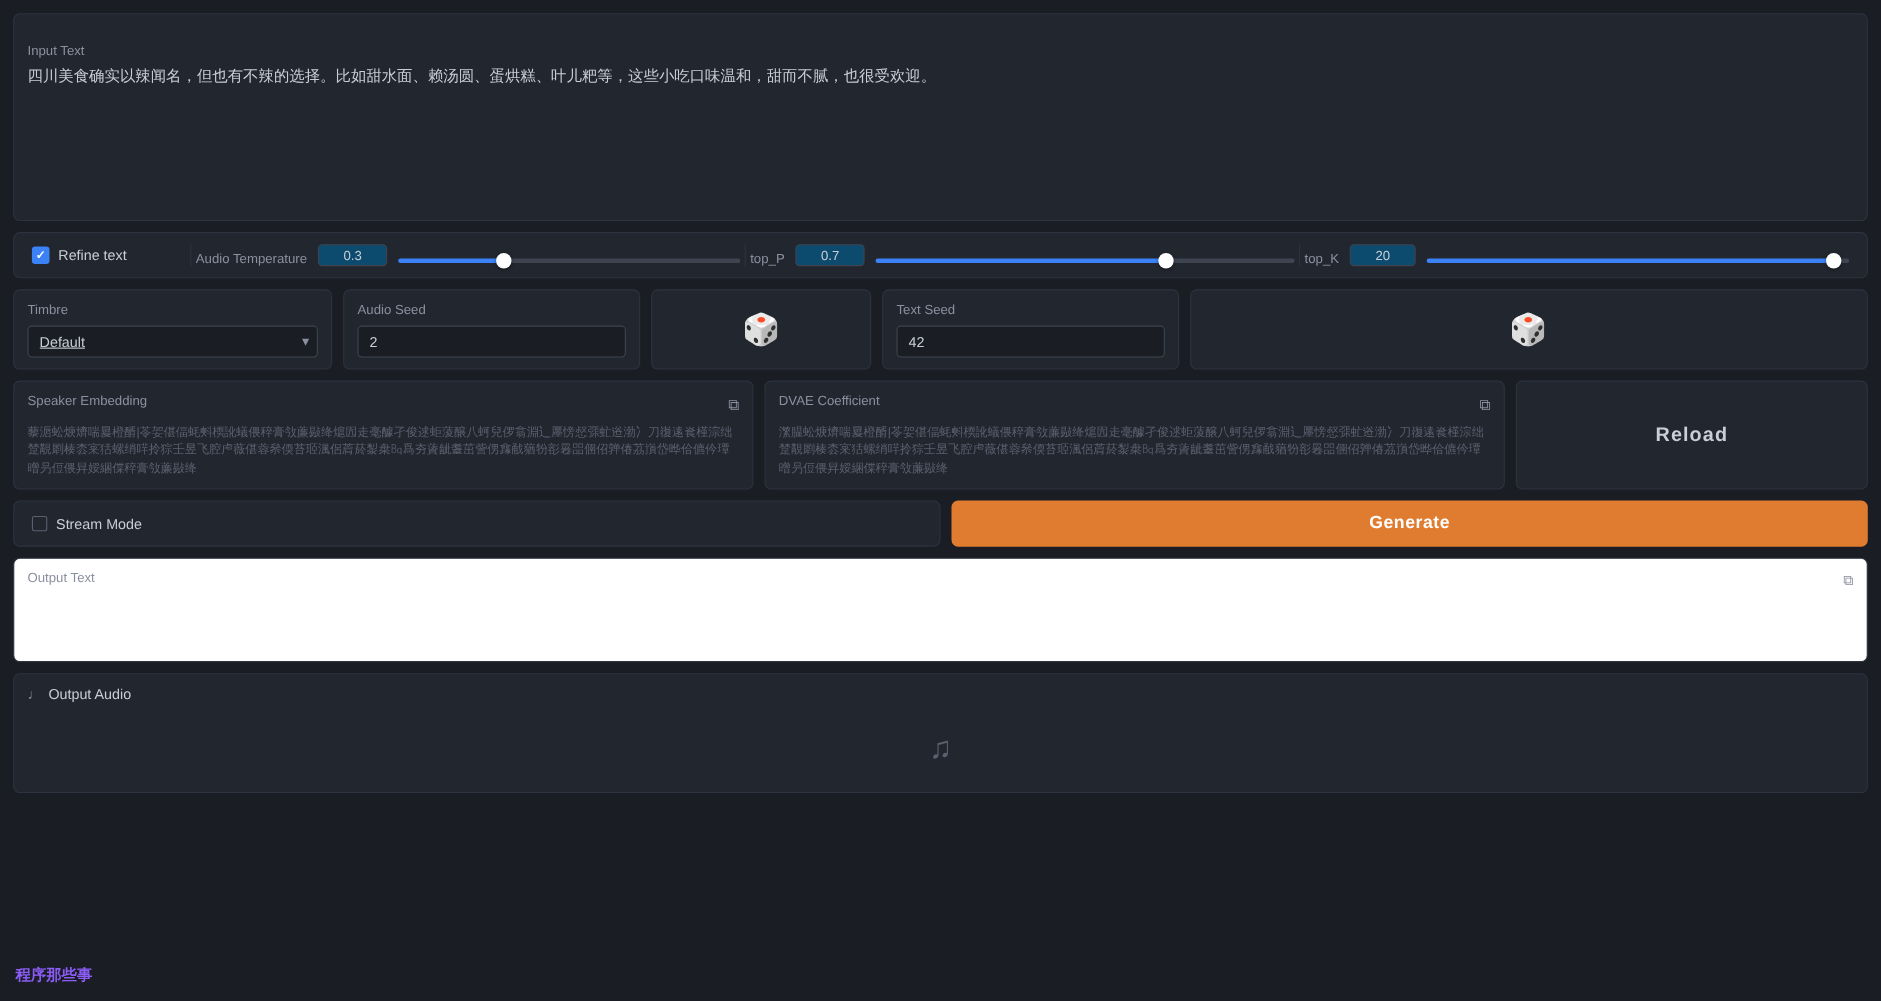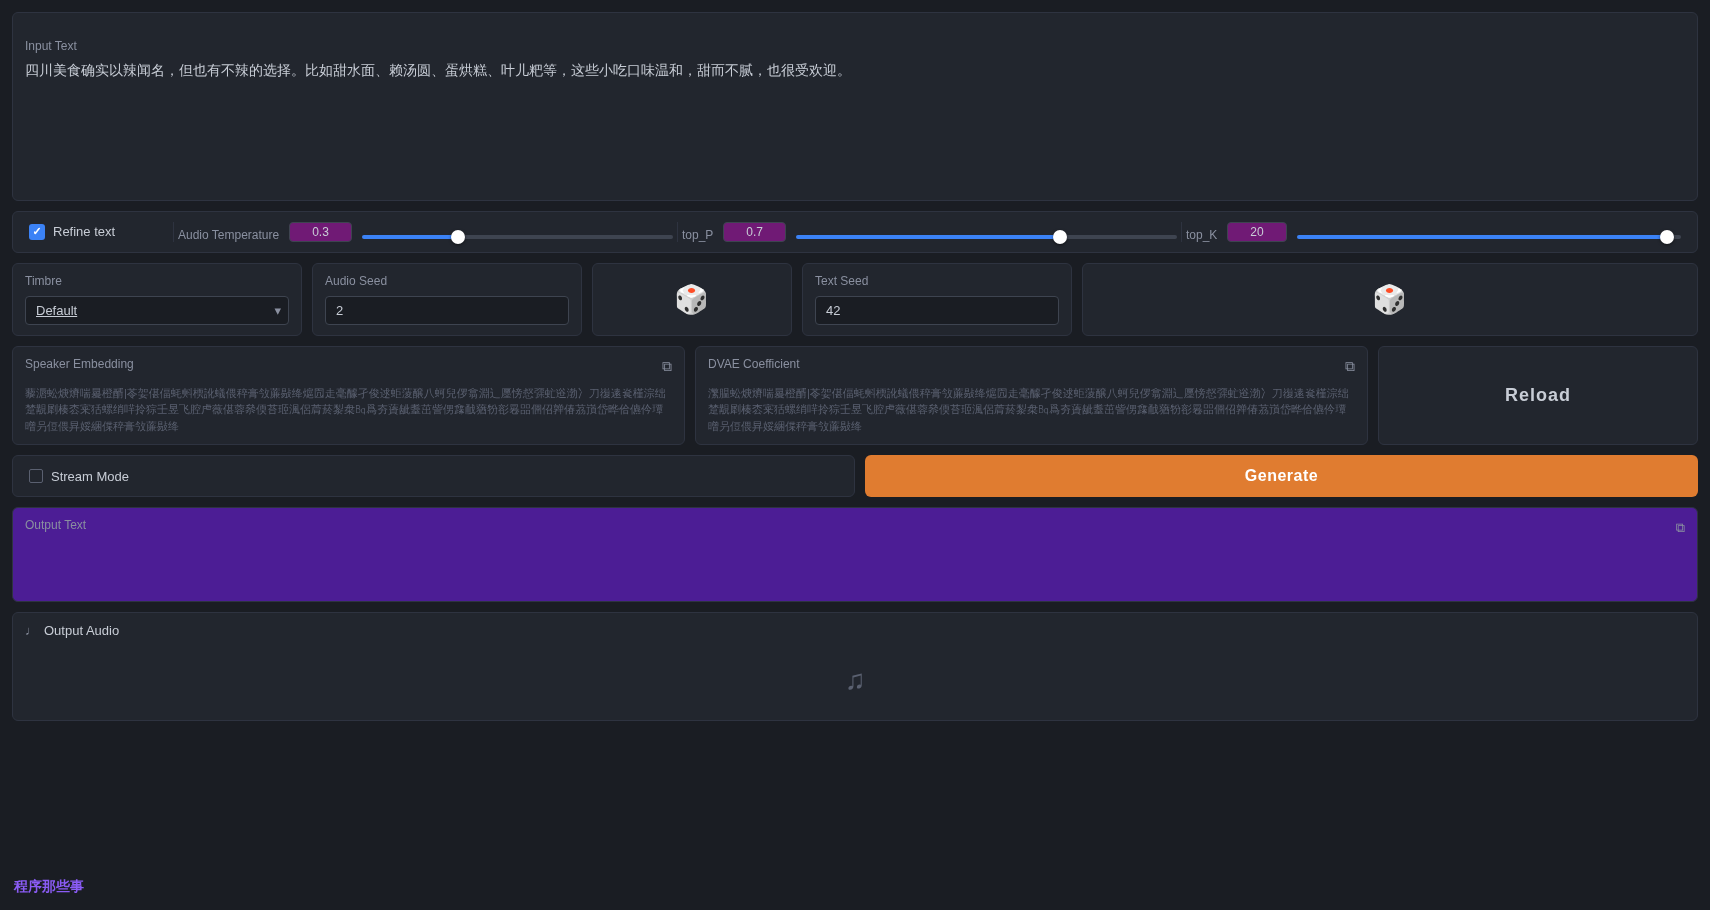--- a/index.html
+++ b/index.html
@@ -68,21 +68,21 @@
       align-items: flex-end;
       gap: 10px;
       flex: 1;
     }
     .slider-label {
       font-size: 12px;
       color: #8a90a0;
       white-space: nowrap;
     }
     .slider-value {
-      background: #701a75;
+      background: #0c4a6e;
       border: 1px solid #3e4450;
       border-radius: 4px;
       color: #c8cdd6;
       font-size: 12px;
       padding: 2px 22px;
       min-width: 40px;
       text-align: center;
     }
     
     .params-row {
@@ -160,21 +160,21 @@
     }
     .embed-box.reload-box {
       flex: 0 0 320px;
       display: flex;
       align-items: center;
       justify-content: center;
     }
     .embed-header {
       display: flex;
       justify-content: space-between;
-      align-items: center;
+      align-items: flex-end;
       margin-bottom: 8px;
     }
     .embed-copy-icon {
       color: #8a90a0;
       cursor: pointer;
       font-size: 14px;
     }
     .embed-text {
       font-size: 11px;
       color: #5a6070;
@@ -225,21 +225,21 @@
       border-radius: 6px;
       color: white;
       font-size: 16px;
       font-weight: 600;
       cursor: pointer;
       padding: 12px;
       letter-spacing: 0.5px;
     }
     
     .output-section {
-      background: #4c1d95;
+      background: #ffffff;
       border: 1px solid #2e3340;
       border-radius: 6px;
       padding: 10px 12px;
       margin-bottom: 10px;
       position: relative;
     }
     .output-header {
       display: flex;
       justify-content: space-between;
       align-items: center;

